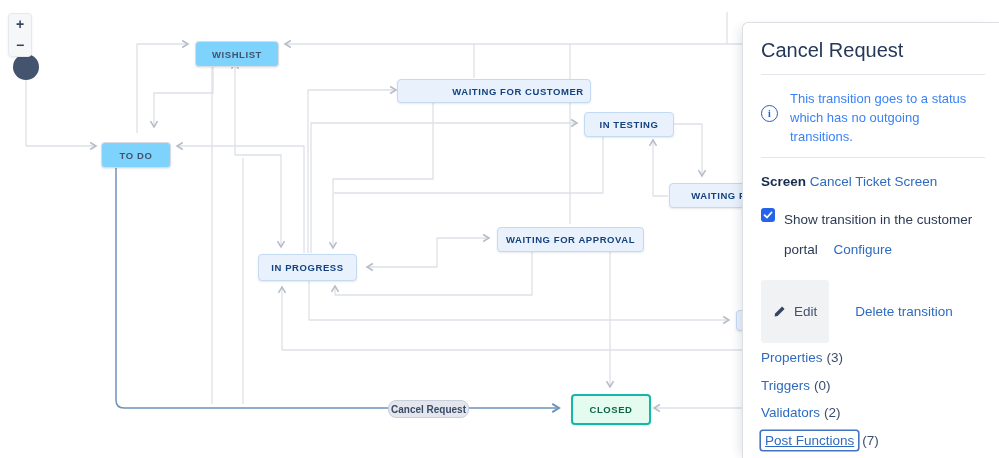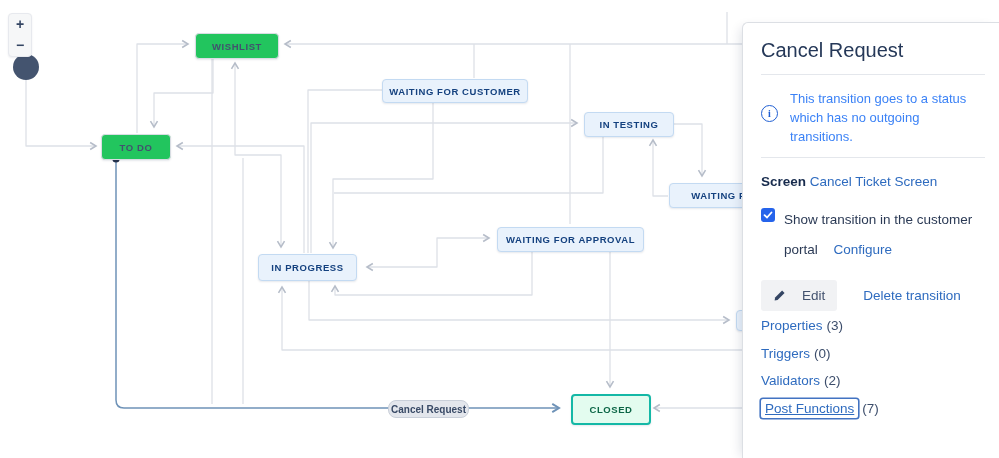--- a/index.html
+++ b/index.html
@@ -4,21 +4,21 @@
 <style>
   html,body{margin:0;padding:0;background:#fff;}
   .stage{position:relative;width:999px;height:458px;overflow:hidden;background:#fff;
          font-family:"Liberation Sans",sans-serif;}
 
   
   svg.wires{position:absolute;left:0;top:0;z-index:1;}
   .node{position:absolute;z-index:2;display:flex;align-items:center;justify-content:center;
         border-radius:4px;font-weight:bold;font-size:9.5px;letter-spacing:.06em;
         box-shadow:0 1px 2px rgba(9,30,66,.10);white-space:nowrap;cursor:pointer;}
-  .node.grey {background:#22c55e;border:1px solid #d9dde3;color:#42526e;}
+  .node.grey {background:#7dd3fc;border:1px solid #d9dde3;color:#42526e;margin-top:8px;}
   .node.blue {background:#e9f2fc;border:1px solid #c3daf2;color:#14417f;}
   .node.green{background:#e3fcef;border:2px solid #14b8a6;color:#0c6646;}
 
   .pill{position:absolute;z-index:3;display:flex;align-items:center;justify-content:center;
         background:#e3e6ec;border:1px solid #c9cfd9;border-radius:8px;
         font-size:10px;font-weight:bold;color:#394a66;cursor:pointer;}
 
   .zoomctl{position:absolute;left:8px;top:13px;width:22px;z-index:4;background:#f6f7f8;
            border:1px solid #e7e9ee;border-radius:4px;box-shadow:0 1px 2px rgba(9,30,66,.08);
            display:flex;flex-direction:column;}
@@ -42,22 +42,22 @@
   .infotext{font-size:13px;line-height:19px;color:#3b82f6;width:200px;}
   a.lnk{color:#2e6bbf;text-decoration:none;cursor:pointer;}
   .screenrow{font-size:13.5px;margin:16px 0 4px 0;}
   .screenrow b{color:#172b4d;}
   .chkrow{display:flex;gap:9px;margin:16px 0 2px 0;font-size:13.5px;line-height:30px;}
   .chk{flex:0 0 auto;width:14px;height:14px;border-radius:3px;background:#2563eb;margin-top:3px;
        display:flex;align-items:center;justify-content:center;cursor:pointer;}
   .chk svg{display:block;}
   .chktext{width:202px;color:#2b3a55;}
   .btnrow{display:flex;align-items:center;gap:26px;margin:15px 0 6px 0;}
-  .editbtn{display:inline-flex;align-items:center;gap:16px;background:#f1f2f4;border:none;
-       border-radius:3px;padding:8px 12px;font-size:13.5px;color:#42526e;cursor:pointer;
+  .editbtn{display:inline-flex;align-items:center;gap:8px;background:#f1f2f4;border:none;
+       border-radius:3px;padding:24px 12px;font-size:13.5px;color:#42526e;cursor:pointer;
        font-family:inherit;}
   .delete{font-size:13.5px;}
   .optshead{display:flex;align-items:center;margin:20px 0 4px 0;}
   .optshead span{font-size:15px;font-weight:bold;color:#1d2b4d;}
   .optshead i{flex:1;border-top:1px solid #e8eaee;margin-left:10px;}
   .optlist{list-style:none;margin:6px 0 0 0;padding:0;}
   .optlist li{margin:0 0 9.5px 0;font-size:13.5px;line-height:14px;padding:2px 0;}
   .optlist .cnt{color:#3c4d6b;margin-left:4px;}
   .optlist a.focused{box-shadow:0 0 0 1.6px #4273c2;border-radius:2px;padding:2px 4px;
        text-decoration:underline;}
@@ -111,21 +111,21 @@
 
   <div class="zoomctl">
     <button>+</button>
     <button>−</button>
   </div>
   <div class="startdot"></div>
 
   <div id="nodes">
       <div class="node grey" style="left: 195px; top: 33px; width: 82px; height: 24px;">WISHLIST</div>
       <div class="node grey" style="left: 101px; top: 134px; width: 68px; height: 24px;">TO DO</div>
-      <div class="node blue" style="left: 382px; top: 79px; width: 144px; height: 22px;">WAITING FOR CUSTOMER</div>
+      <div class="node blue" style="left: 397px; top: 79px; width: 144px; height: 22px; padding-left: 48px;">WAITING FOR CUSTOMER</div>
       <div class="node blue" style="left: 584px; top: 112px; width: 88px; height: 23px;">IN TESTING</div>
       <div class="node blue" style="left: 669px; top: 183px; width: 112px; height: 23px;">WAITING FOR</div>
       <div class="node blue" style="left: 497px; top: 227px; width: 145px; height: 23px;">WAITING FOR APPROVAL</div>
       <div class="node blue" style="left: 258px; top: 254px; width: 97px; height: 25px;">IN PROGRESS</div>
       <div class="node green" style="left: 571px; top: 394px; width: 76px; height: 27px;">CLOSED</div>
       <div class="node blue" style="left: 736px; top: 310px; width: 30px; height: 19px;"></div>
     </div>
 
   <div class="pill" style="left:388px;top:400px;width:79px;height:16px;">Cancel Request</div>
 

